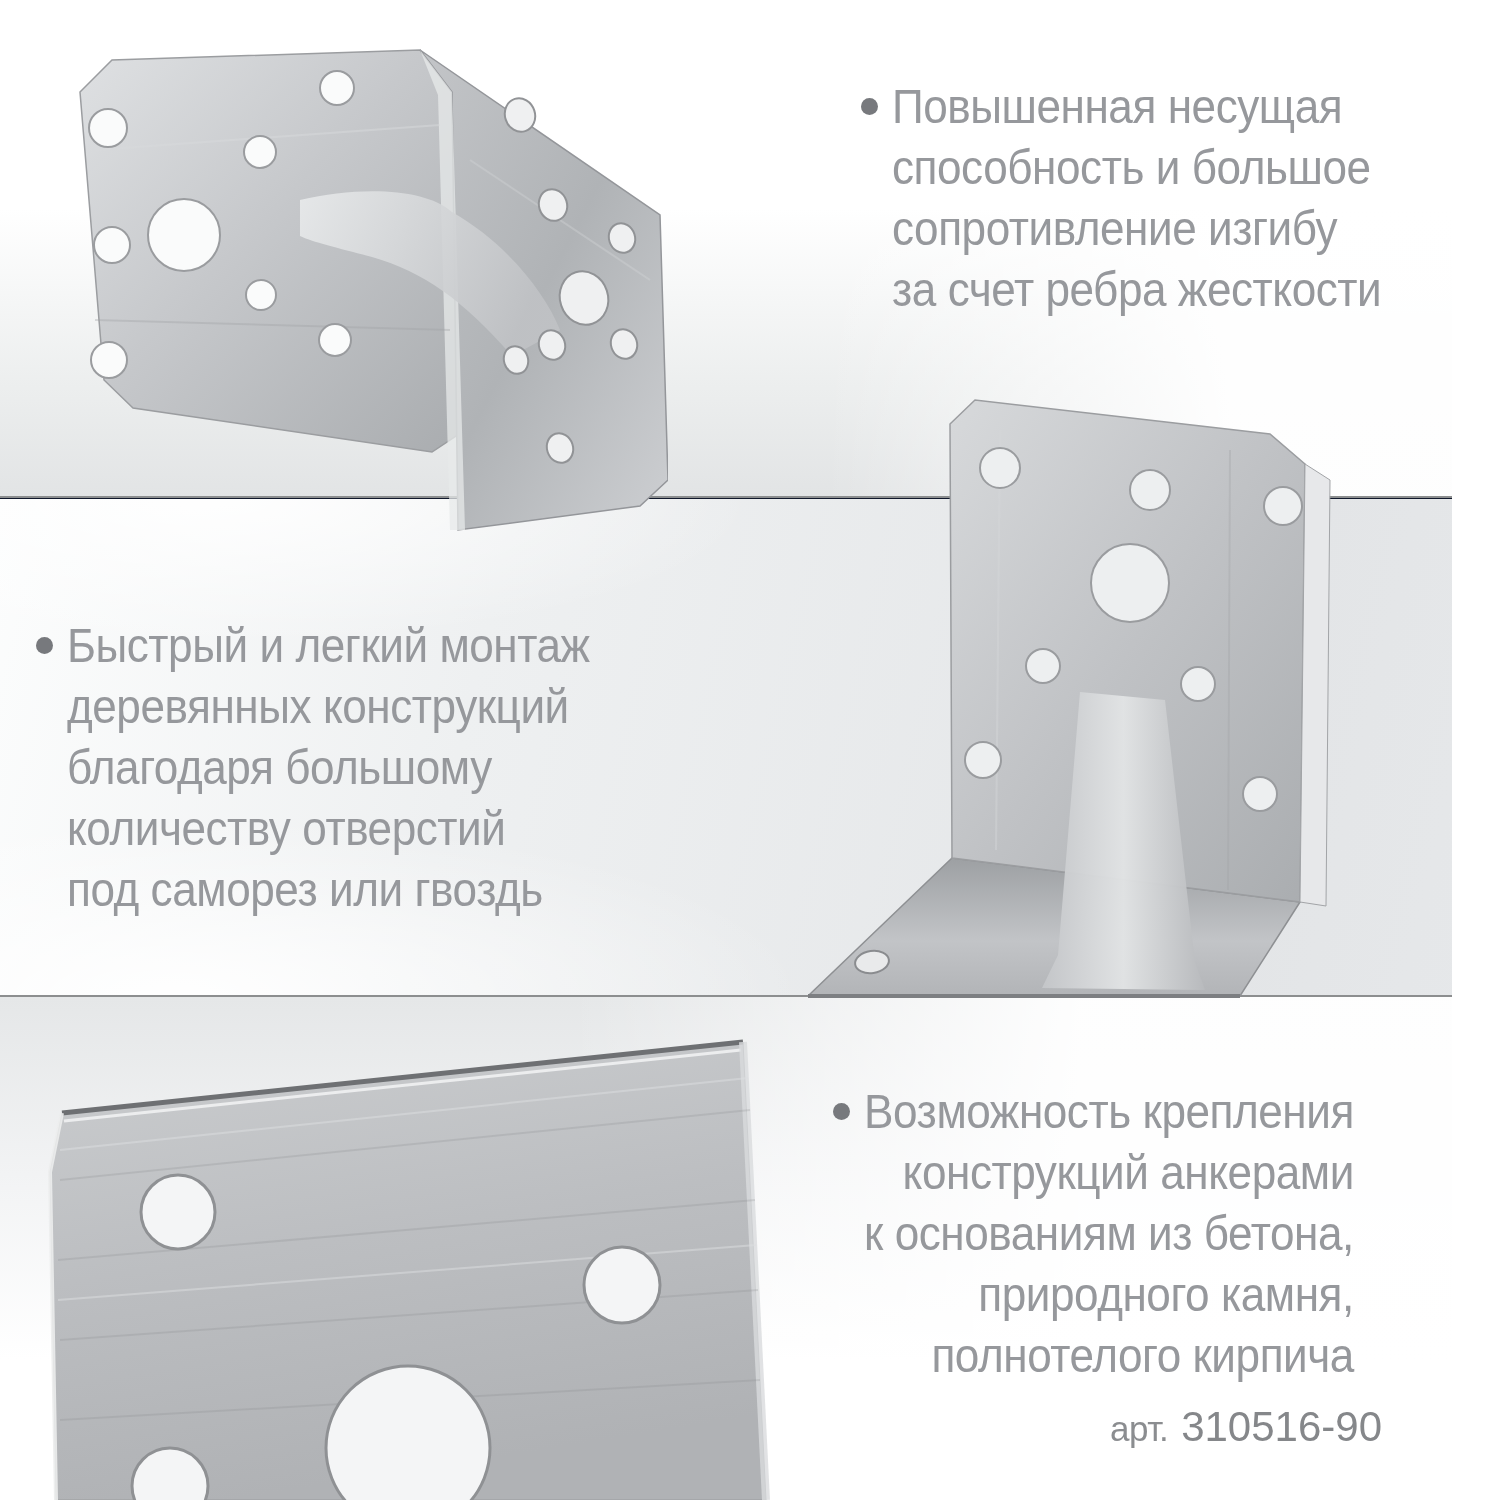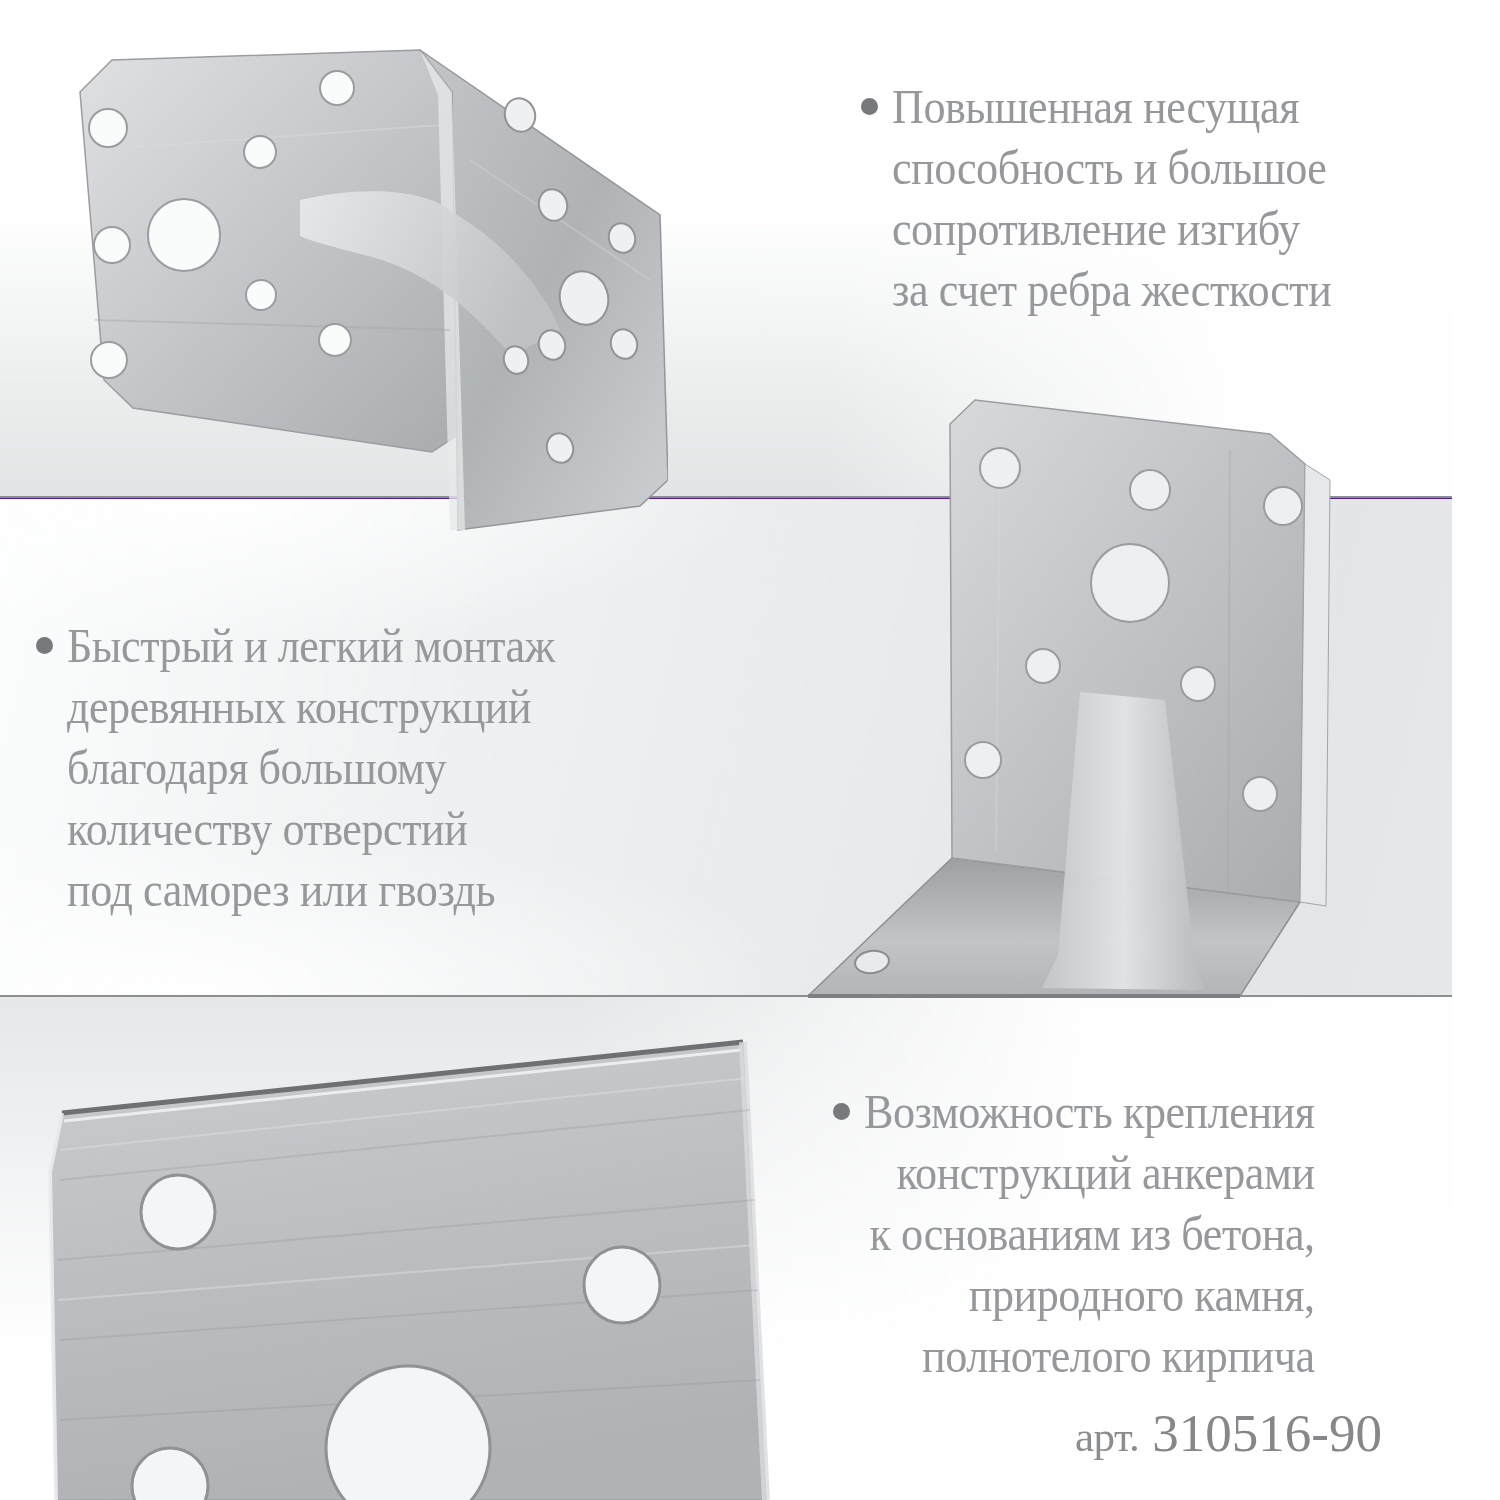--- a/index.html
+++ b/index.html
@@ -1,19 +1,19 @@
 <!DOCTYPE html>
 <html><head>
 <meta charset="utf-8">
 <style>
   html,body { margin:0; padding:0; }
   .canvas {
     position:relative; width:1452px; height:1500px; overflow:hidden;
-    background:#4c1d95;
-    font-family:Liberation Serif, serif;
+    background:#0f172a;
+    font-family:Liberation Sans, sans-serif;
   }
   
   .band { position:absolute; left:0; width:1500px; z-index:0; }
   .band-top { top:0; height:497px;
     background:
       linear-gradient(to right, rgba(255,255,255,0) 55%, rgba(255,255,255,0.95) 82%),
       linear-gradient(to bottom, #ffffff 42%, #eceeee 78%, #e2e4e5 100%);
   }
   .band-middle { top:499px; height:496px;
     background:
@@ -50,22 +50,22 @@
   }
   .feature-1 { left:861px; top:76px; }
   .feature-2 { left:36px;  top:615px; }
   .feature-3 { left:833px; top:1081px;text-align:right; }
 
   
   .article {
     position:absolute; right:70px; top:1403px; z-index:3;
     display:flex; align-items:baseline; gap:13px;
   }
-  .article-label  { color:#8b8d90; font-size:43px; letter-spacing:-0.5px; }
-  .article-number { color:#85878a; font-size:53px; letter-spacing:0px; }
+  .article-label  { color:#8b8d90; font-size:35px; letter-spacing:-0.5px; }
+  .article-number { color:#85878a; font-size:42px; letter-spacing:0px; }
 </style>
 </head>
 <body>
 
 <div class="canvas">
 
   <div class="band band-top"></div>
   <div class="band band-middle"></div>
   <div class="band band-bottom"></div>
   <div class="divider divider-top"></div>

